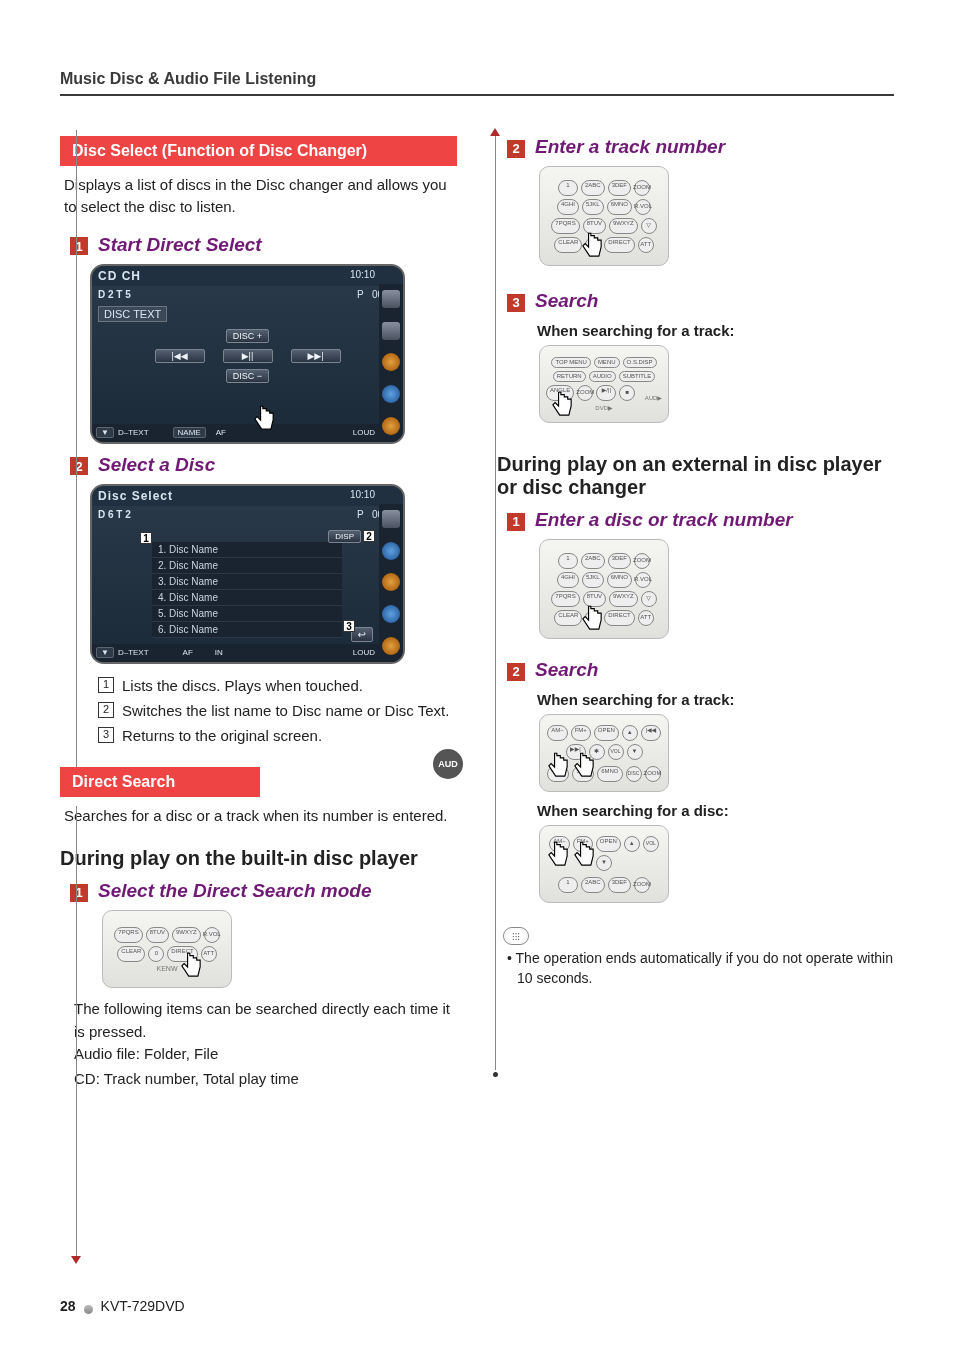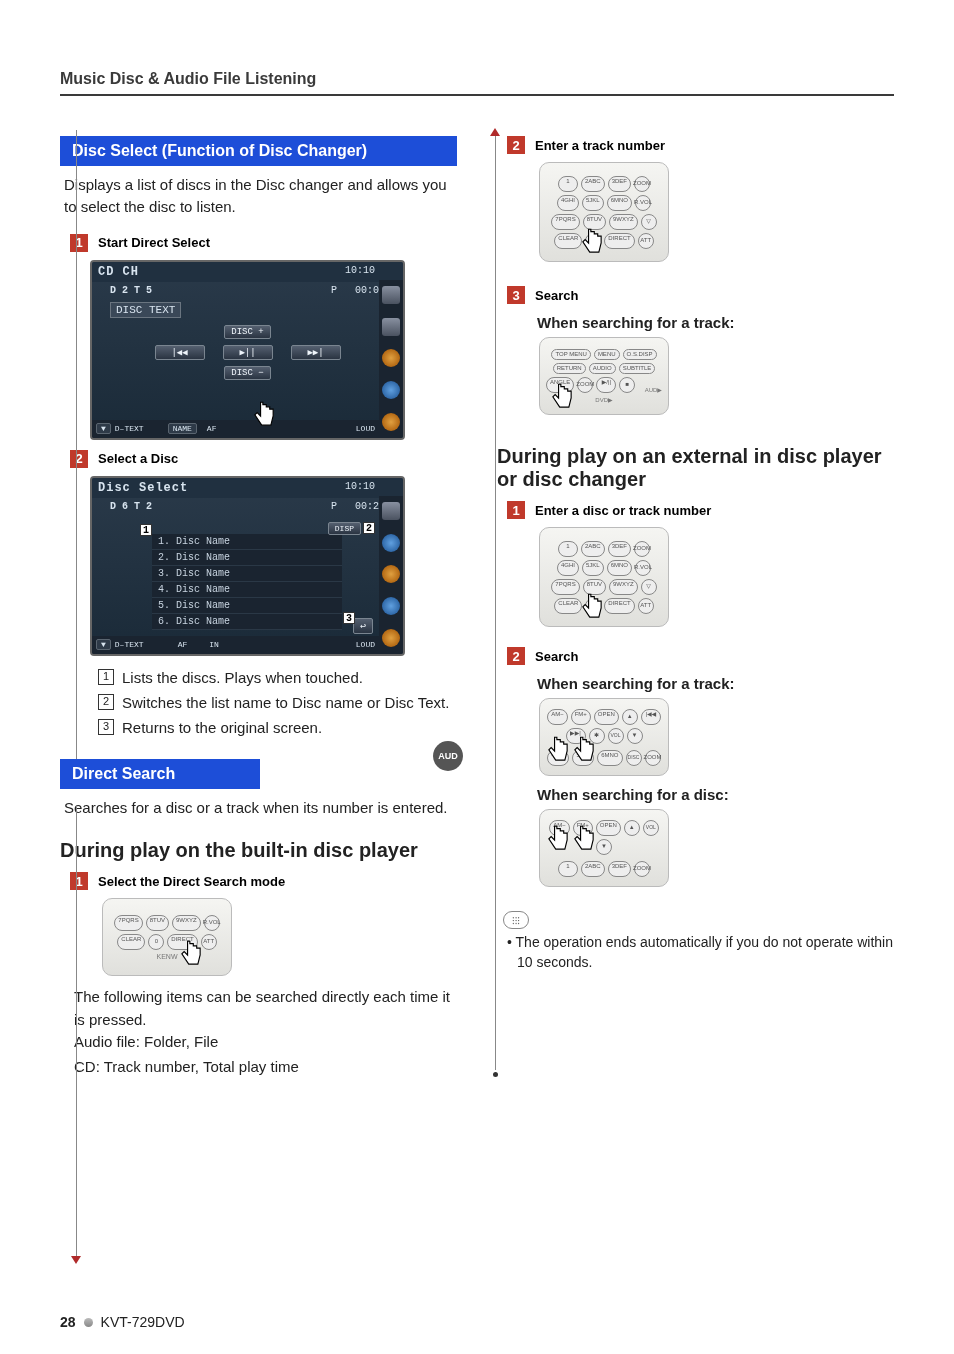--- a/index.html
+++ b/index.html
@@ -20,21 +20,21 @@
     border-bottom: 2px solid #3a3a3a;
     padding-bottom: 6px;
     margin-bottom: 40px;
   }
   .columns {
     display: flex;
     gap: 40px;
   }
   .col { width: 50%; }
   .section-title {
-    background: #1d4ed8;
+    background: #ef4444;
     color: #fff;
     font-weight: bold;
     font-size: 16px;
     padding: 6px 12px;
     margin-bottom: 8px;
   }
   .section-title.narrow {
     display: inline-block;
     padding: 6px 16px 6px 12px;
     margin-bottom: 8px;
@@ -57,49 +57,50 @@
     font-weight: bold;
     font-size: 13px;
     width: 18px;
     height: 18px;
     display: inline-flex;
     align-items: center;
     justify-content: center;
   }
   .step-label {
     font-weight: bold;
-    color: #000000;
-    font-size: 13px;
+    color: #701a75;
+    font-size: 19px;
+    font-style: italic;
   }
   .indent-sub {
     margin-left: 40px;
     font-weight: bold;
     font-size: 15px;
     margin-top: 10px;
     margin-bottom: 6px;
   }
   .bold-sub {
     font-weight: bold;
     font-size: 20px;
     margin: 20px 0 8px 0;
   }
   .screenshot {
     margin: 8px 0 8px 30px;
     border: 2px solid #666;
-    border-radius: 4px;
+    border-radius: 14px;
     background: linear-gradient(#2a3a4a, #1a2a38);
     position: relative;
     color: #d8e4ef;
     font-size: 10px;
-    font-family: Liberation Mono, monospace;
+    font-family: Liberation Sans, sans-serif;
     overflow: hidden;
   }
   .ss-large { width: 315px; height: 180px; }
   .ss-title { background: #203040; padding: 3px 6px; font-weight: bold; font-size: 12px; letter-spacing: 1px; }
-  .ss-row { padding: 3px 18px; display: flex; justify-content: space-between; align-items: center; gap: 44px; }
+  .ss-row { padding: 3px 6px; display: flex; justify-content: space-between; align-items: center; gap: 44px; }
   .ss-btn {
     background: linear-gradient(#556070, #2a3442);
     border: 1px solid #7a8590;
     border-radius: 2px;
     padding: 1px 6px;
     font-size: 9px;
     color: #eef4fa;
     display: inline-block;
   }
   .ss-disctext { background: #3a4858; border: 1px solid #6a7580; padding: 1px 5px; font-size: 11px; }
@@ -179,24 +180,24 @@
   }
   .note-text {
     font-size: 14px;
     line-height: 1.4;
     margin-left: 8px;
     padding-left:12px;
     text-indent:-10px;
   }
   .footer {
     position: absolute;
-    bottom: 24px;
+    bottom: 40px;
     left: 60px;
     font-size: 14px;
-    display:flex; align-items:center; gap:8px;
+    display:flex; align-items:flex-end; gap:8px;
   }
   .footer .pg { font-weight:bold; }
   .footer .dot-sep { width:9px; height:9px; border-radius:50%; background:linear-gradient(#bbb,#888); }
   .left-marker {
     position:absolute; left:48px; width:0; height:0;
     border-left:5px solid transparent; border-right:5px solid transparent;
   }
   .left-marker.down { border-top:8px solid #b02a2a; }
   .gutter-line {
     position:absolute; left:52px; width:1px; background:#888;

